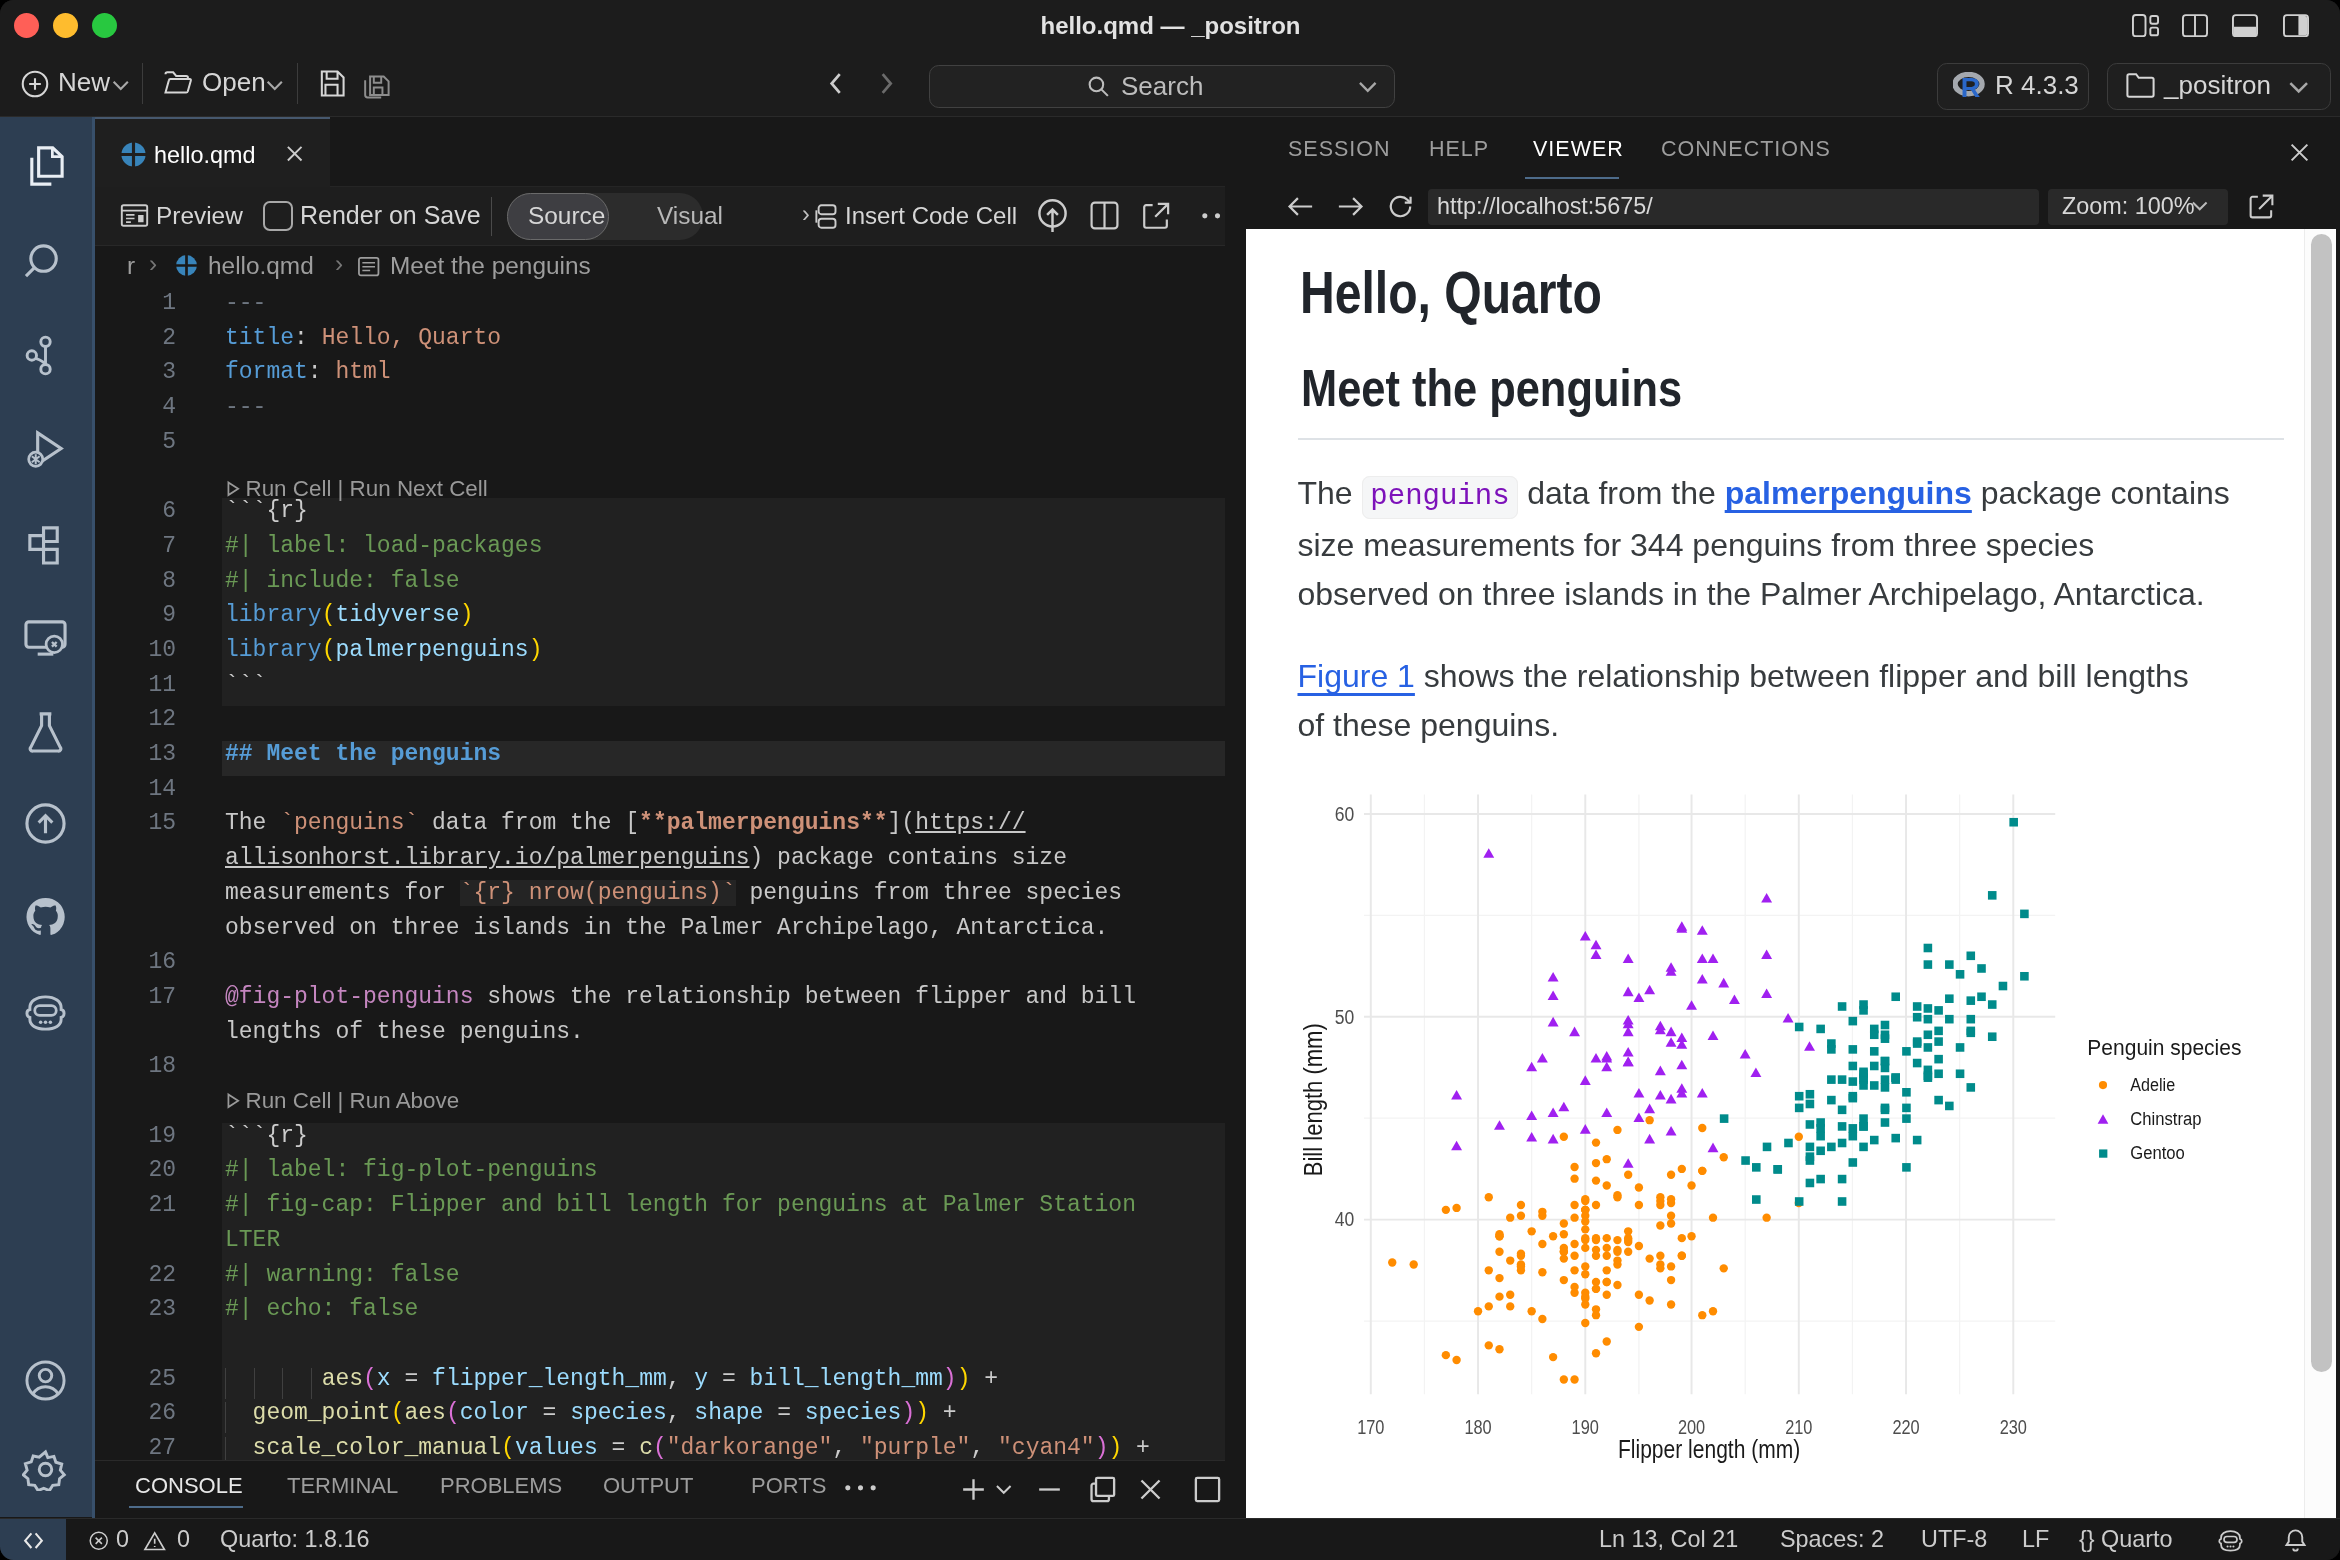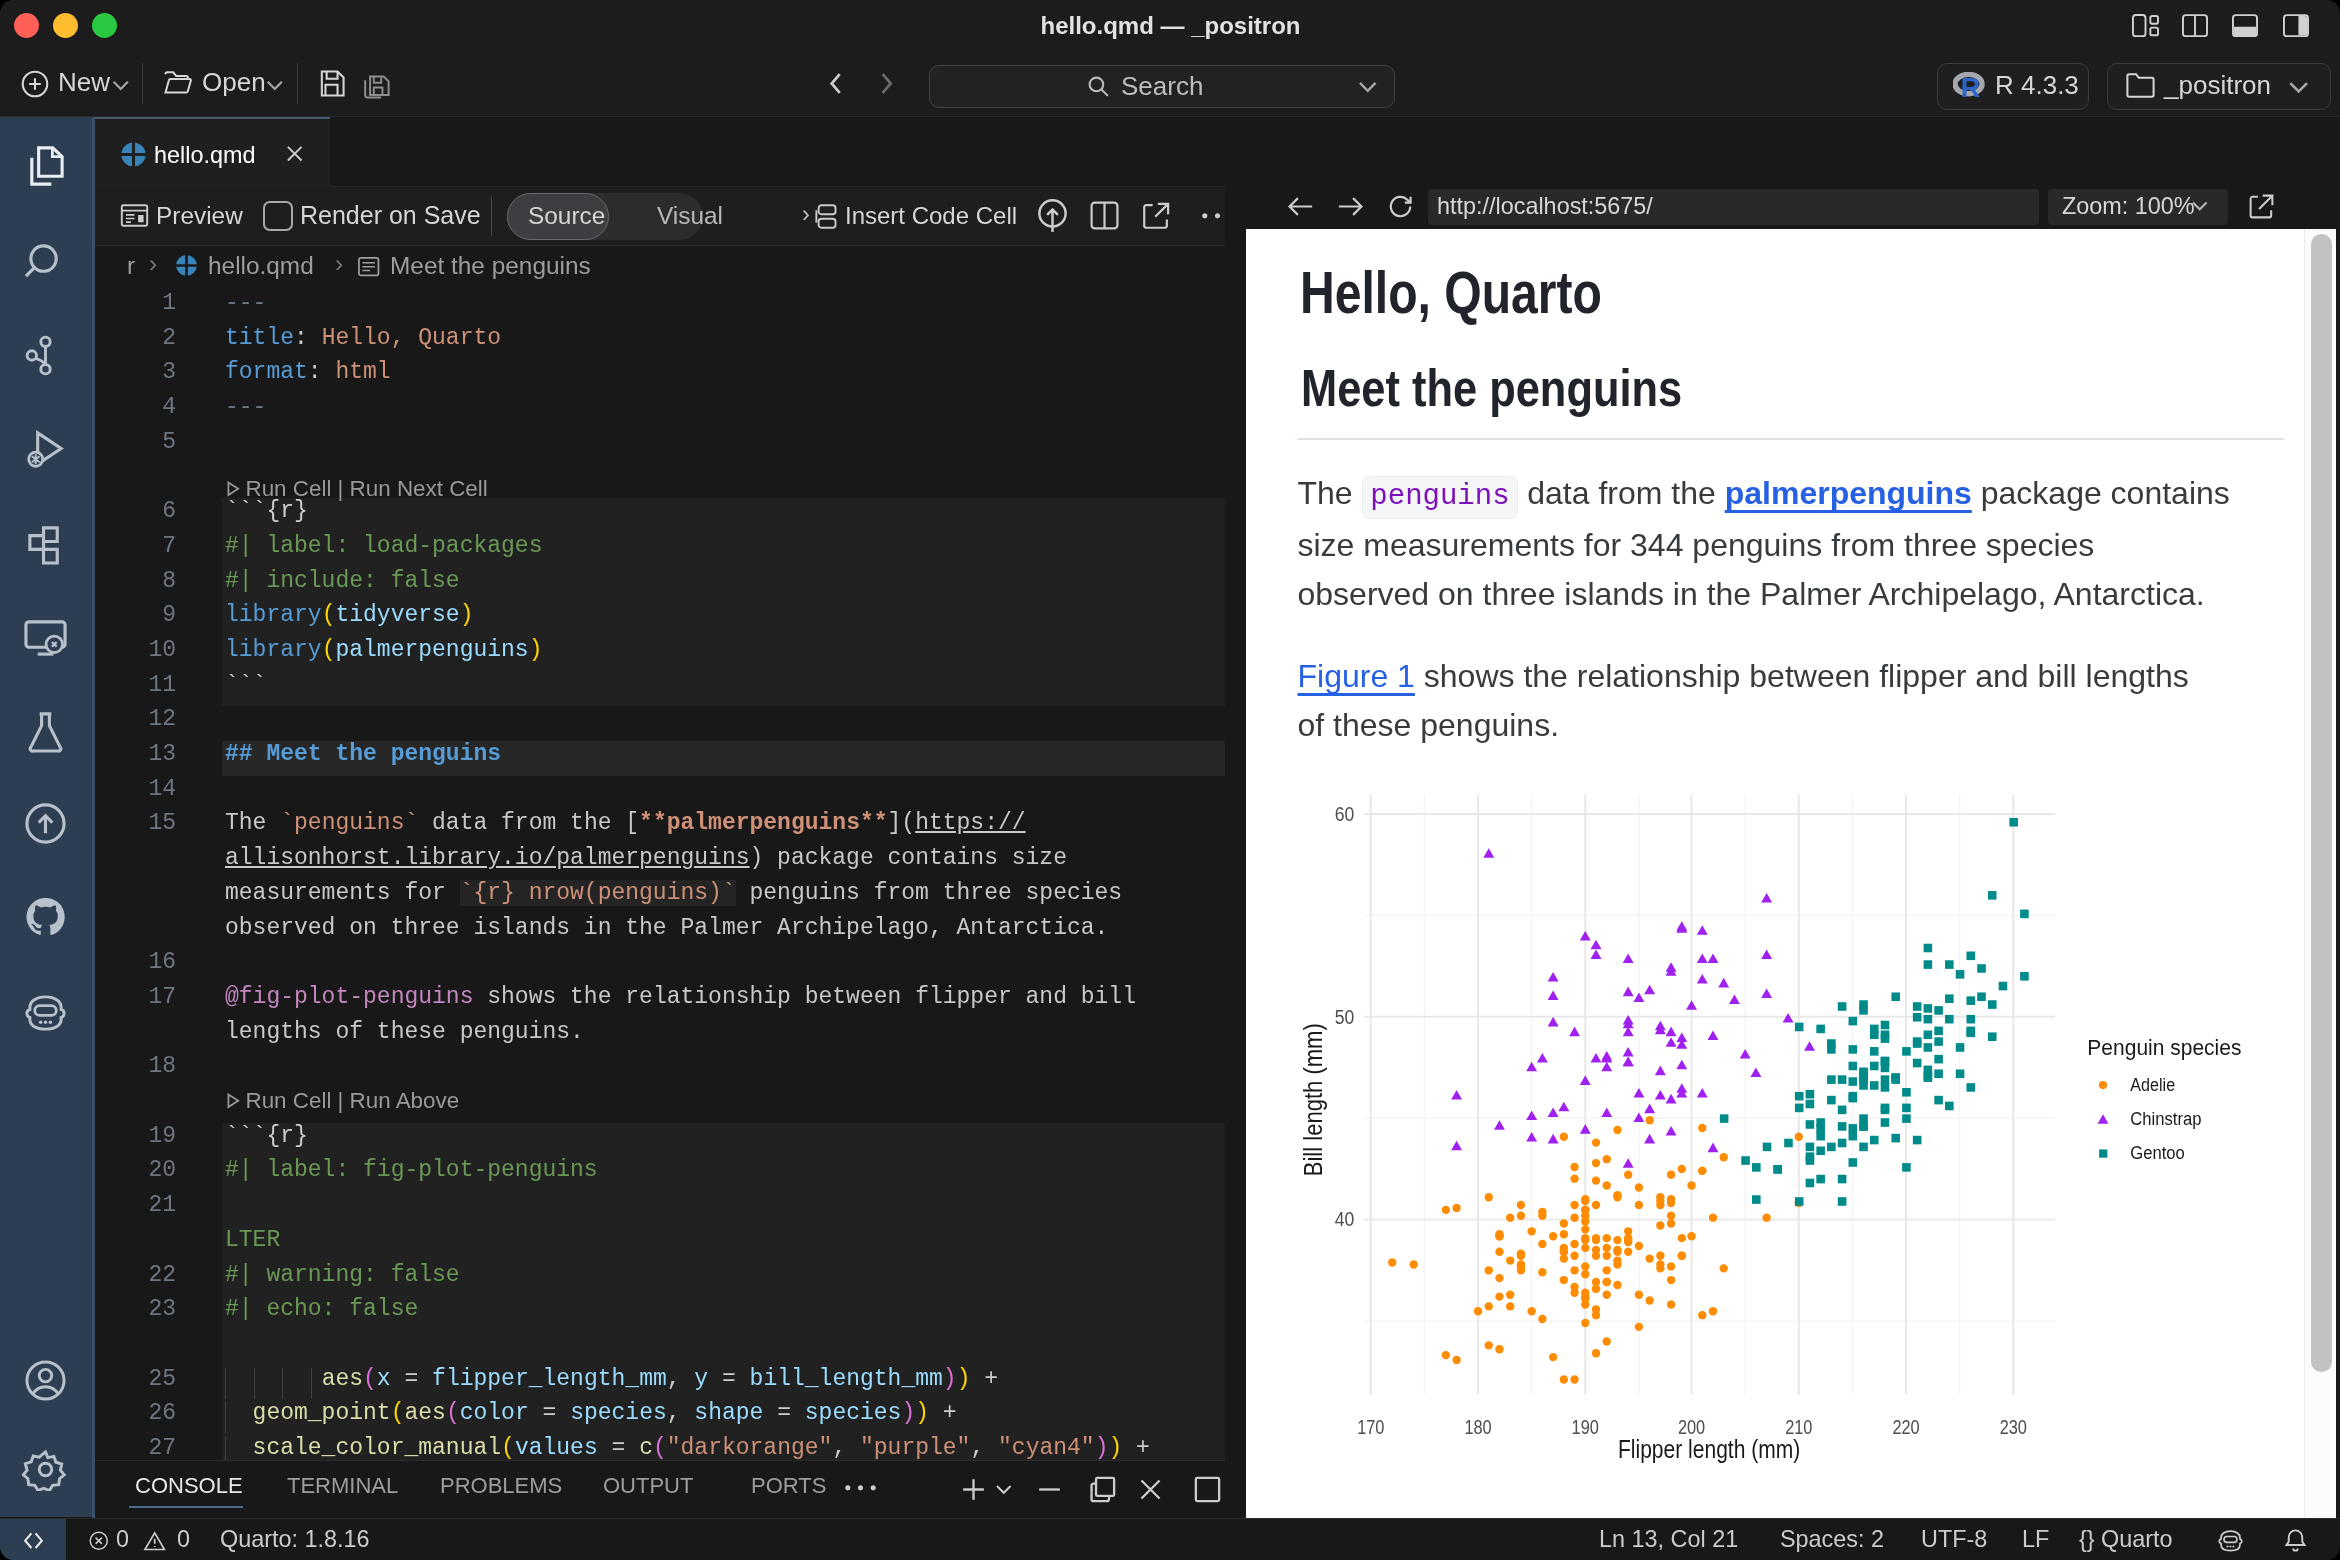--- a/index.html
+++ b/index.html
@@ -295,21 +295,21 @@
 <div class="row" style="top:625px;"><span class="cde"><span class="c-txt">observed on three islands in the Palmer Archipelago, Antarctica.</span></span></div>
 <div class="row" style="top:659px;"><span class="num">16</span><span class="cde"></span></div>
 <div class="row" style="top:694px;"><span class="num">17</span><span class="cde"><span class="c-pur">@fig-plot-penguins</span><span class="c-txt"> shows the relationship between flipper and bill</span></span></div>
 <div class="row" style="top:729px;"><span class="cde"><span class="c-txt">lengths of these penguins.</span></span></div>
 <div class="row" style="top:763px;"><span class="num">18</span><span class="cde"></span></div>
 <div class="row" style="top:798px;"><span class="cde"><span class="lens"><svg style="position:relative;top:2px;margin-right:3.9px;" width="16.6" height="19.5" viewBox="0 0 17 20">
                 <path d="M3.5 3.5l10 6.5-10 6.5z" fill="none" stroke="#999" stroke-width="1.8"></path>
               </svg>Run Cell | Run Above</span></span></div>
 <div class="row" style="top:833px;"><span class="num">19</span><span class="cde"><span class="c-wht">```{r}</span></span></div>
 <div class="row" style="top:867px;"><span class="num">20</span><span class="cde"><span class="c-grn">#| label: fig-plot-penguins</span></span></div>
-<div class="row" style="top:902px;"><span class="num">21</span></div>
+<div class="row" style="top:902px;"><span class="num">21</span><span class="cde"><span class="c-grn">#| fig-cap: Flipper and bill length for penguins at Palmer Station</span></span></div>
 <div class="row" style="top:937px;"><span class="cde"><span class="c-grn">LTER</span></span></div>
 <div class="row" style="top:972px;"><span class="num">22</span><span class="cde"><span class="c-grn">#| warning: false</span></span></div>
 <div class="row" style="top:1006px;"><span class="num">23</span><span class="cde"><span class="c-grn">#| echo: false</span></span></div>
 <div class="row" style="top:1076px;"><span class="num">25</span><span class="cde"><span class="c-wht">       </span><span class="c-fn">aes</span><span class="c-mag">(</span><span class="c-lb">x</span><span class="c-wht"> = </span><span class="c-lb">flipper_length_mm</span><span class="c-wht">, </span><span class="c-lb">y</span><span class="c-wht"> = </span><span class="c-lb">bill_length_mm</span><span class="c-mag">)</span><span class="c-gold">)</span><span class="c-wht"> +</span></span><span style="position:absolute;left:162px;top:2px;width:1px;height:31px;background:#404040;"></span><span style="position:absolute;left:190px;top:2px;width:1px;height:31px;background:#404040;"></span><span style="position:absolute;left:219px;top:2px;width:1px;height:31px;background:#404040;"></span><span style="position:absolute;left:133px;top:2px;width:1px;height:31px;background:#404040;"></span></div>
 <div class="row" style="top:1110px;"><span class="num">26</span><span class="cde"><span class="c-wht">  </span><span class="c-fn">geom_point</span><span class="c-gold">(</span><span class="c-fn">aes</span><span class="c-mag">(</span><span class="c-lb">color</span><span class="c-wht"> = </span><span class="c-lb">species</span><span class="c-wht">, </span><span class="c-lb">shape</span><span class="c-wht"> = </span><span class="c-lb">species</span><span class="c-mag">)</span><span class="c-gold">)</span><span class="c-wht"> +</span></span><span style="position:absolute;left:133px;top:2px;width:1px;height:31px;background:#404040;"></span></div>
 <div class="row" style="top:1145px;"><span class="num">27</span><span class="cde"><span class="c-wht">  </span><span class="c-fn">scale_color_manual</span><span class="c-gold">(</span><span class="c-lb">values</span><span class="c-wht"> = </span><span class="c-fn">c</span><span class="c-mag">(</span><span class="c-org">"darkorange"</span><span class="c-wht">, </span><span class="c-org">"purple"</span><span class="c-wht">, </span><span class="c-org">"cyan4"</span><span class="c-mag">)</span><span class="c-gold">)</span><span class="c-wht"> +</span></span><span style="position:absolute;left:133px;top:2px;width:1px;height:31px;background:#404040;"></span></div>
       </div>
     </div>
 
 <div id="panel">
@@ -373,20 +373,30 @@
         <circle cx="12" cy="16.5" r=".9" fill="#cccccc"></circle>
         <circle cx="14.5" cy="16.5" r=".9" fill="#cccccc"></circle>
       </svg>
 <svg class="abs" style="left:2282px;top:7.8px;" width="27" height="27" viewBox="0 0 24 24">
         <path d="M12 3a6 6 0 0 0-6 6v4l-2 3h16l-2-3V9a6 6 0 0 0-6-6z" fill="none" stroke="#cccccc" stroke-width="1.7"></path>
         <path d="M10 19a2 2 0 0 0 4 0" fill="none" stroke="#cccccc" stroke-width="1.7"></path>
       </svg>
 </div>
 
 <div id="rpanel">
+<div id="rtabs">
+<div class="abs" style="left:63px;top:19.5px;">SESSION</div>
+<div class="abs" style="left:204px;top:19.5px;">HELP</div>
+<div class="abs" style="left:308px;top:19.5px;color:#ffffff;">VIEWER</div>
+<div class="abs" style="left:300px;top:60px;width:94px;height:2px;background:#4d6b8a;"></div>
+<div class="abs" style="left:436px;top:19.5px;">CONNECTIONS</div>
+<svg class="abs" style="left:1061px;top:21.5px;" width="27" height="27" viewBox="0 0 24 24">
+          <path d="M5 5l14 14M19 5L5 19" stroke="#cccccc" stroke-width="1.8"></path>
+        </svg>
+</div>
 <div id="rnav">
 <svg class="abs" style="left:59px;top:5.9px;" width="33" height="31" viewBox="0 0 24 24">
           <path d="M21 12H4M10 5.5L3.5 12l6.5 6.5" fill="none" stroke="#cccccc" stroke-width="1.7"></path>
         </svg>
 <svg class="abs" style="left:109px;top:5.9px;" width="33" height="31" viewBox="0 0 24 24">
           <path d="M3 12h17M14 5.5l6.5 6.5-6.5 6.5" fill="none" stroke="#cccccc" stroke-width="1.7"></path>
         </svg>
 <svg class="abs" style="left:159px;top:5.9px;" width="33" height="31" viewBox="0 0 24 24">
           <path d="M19.5 12a7.5 7.5 0 1 1-2.2-5.3L19.5 9" fill="none" stroke="#cccccc" stroke-width="1.7"></path>
           <path d="M19.8 4.5V9h-4.5" fill="none" stroke="#cccccc" stroke-width="1.7"></path>

